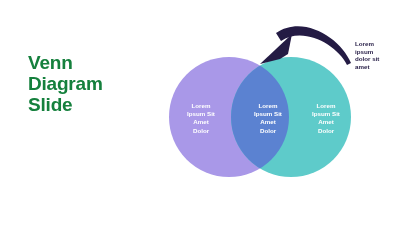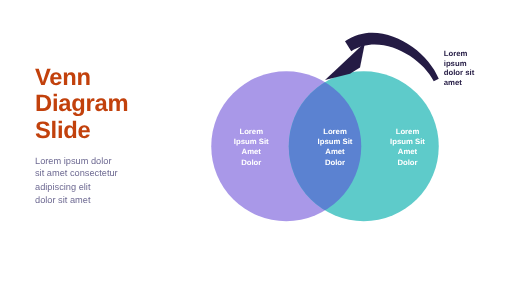--- a/index.html
+++ b/index.html
@@ -24,21 +24,21 @@
   #text-column {
     position: absolute;
     left: 28px;
     top: 52px;
     width: 108px;
   }
   #page-title {
     font-size: 19px;
     line-height: 21px;
     font-weight: bold;
-    color: #c2410c;
+    color: #15803d;
     letter-spacing: -0.2px;
     margin: 0;
     white-space: pre-line;
   }
   #body-copy {
     margin: 9px 0 0 0;
     font-size: 7.4px;
     line-height: 10.4px;
     color: #6f6b93;
     white-space: pre-line;
@@ -88,24 +88,20 @@
 </style>
 </head>
 <body>
 
 <div id="slide">
 
   <div id="text-column">
     <h1 id="page-title">Venn
 Diagram
 Slide</h1>
-    <p id="body-copy">Lorem ipsum dolor
-sit amet consectetur
-adipiscing elit
-dolor sit amet</p>
   </div>
 
   <div id="venn-wrap">
     <svg id="venn-svg" width="416" height="234" viewBox="0 0 416 234">
 
       <defs>
 
         <clipPath id="clip-left-circle">
           <circle cx="229" cy="117" r="60"></circle>
         </clipPath>

